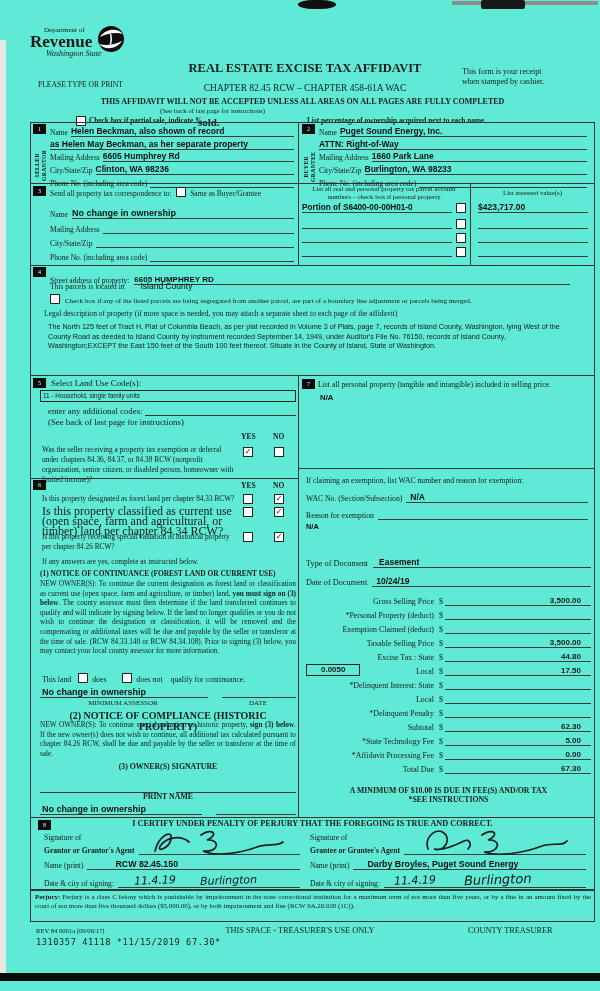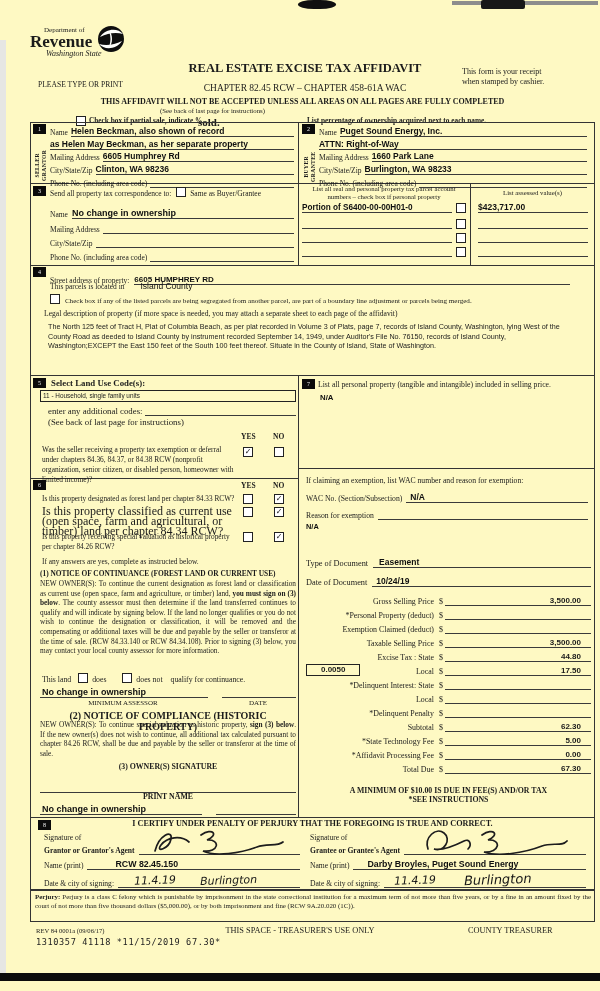--- a/index.html
+++ b/index.html
@@ -1,16 +1,16 @@
 <!DOCTYPE html>
 <html><head>
 <meta charset="utf-8">
 <style>
   html,body{margin:0;padding:0;background:#9a9a9a;}
-  .page{position:relative;width:600px;height:991px;background:#fef9c3;overflow:hidden;
+  .page{position:relative;width:600px;height:991px;background:#5eead4;overflow:hidden;
         font-family:"Liberation Serif",serif;color:#1b1b1b;font-size:7.5px;}
   .abs{position:absolute;}
   .b{font-weight:700;}
   .i{font-style:italic;}
   .ctr{text-align:center;}
   .line{position:absolute;background:#343434;}
   .ul{border-bottom:1px solid #3a3a3a;}
   .fill{font-family:"Liberation Sans","DejaVu Sans",sans-serif;font-weight:700;font-size:8.5px;color:#101010;}
   .cb{display:inline-block;width:8px;height:8px;border:1px solid #222;font-size:8px;line-height:8px;
       text-align:center;vertical-align:-1px;background:#fff;color:#111;}
@@ -214,21 +214,21 @@
   </div>
   <div class="abs" style="left:50px;top:294px;width:530px;">
     <span class="cb" style="margin-right:3px;"></span>
     <span style="font-size:7.1px;">Check box if any of the listed parcels are being segregated from another parcel, are part of a boundary line adjustment or parcels being merged.</span>
   </div>
   <div class="abs" style="left:44px;top:309px;width:540px;font-size:7.6px;">Legal description of property (if more space is needed, you may attach a separate sheet to each page of the affidavit)</div>
   <div class="abs" style="left:48px;top:322px;width:520px;font-family:'Liberation Sans',sans-serif;font-size:7.2px;line-height:9.6px;">The North 125 feet of Tract H, Plat of Columbia Beach, as per plat recorded in Volume 3 of Plats, page 7, records of Island County, Washington, lying West of the County Road as deeded to Island County by instrument recorded September 14, 1949, under Auditor's File No. 76150, records of Island County, Washington;EXCEPT the East 150 feet of the South 100 feet thereof. Situate in the County of Island, State of Washington.</div>
 
   <div class="badge" style="left:33px;top:378px;">5</div>
   <div class="abs" style="left:40px;top:378px;width:256px;">
-    <div style="padding-left:11px;font-size:8.8px;font-weight:bold;">Select Land Use Code(s):</div>
+    <div style="padding-left:11px;font-size:8.8px;">Select Land Use Code(s):</div>
     <div style="border:1px solid #222;height:10px;line-height:10px;font-family:'Liberation Sans',sans-serif;font-size:6.4px;padding-left:2px;margin-top:2px;">11 - Household, single family units</div>
     <div class="row" style="height:14px;">
       <span style="padding-left:8px;font-size:8.8px;">enter any additional codes:</span>
       <span class="ul" style="flex:1;margin-left:2px;"></span>
     </div>
     <div style="padding-left:8px;font-size:8.8px;margin-top:1px;">(See back of last page for instructions)</div>
     <span class="abs b" style="left:201px;top:54px;font-size:7.5px;">YES</span>
     <span class="abs b" style="left:233px;top:54px;font-size:7.5px;">NO</span>
     <div class="abs" style="left:2px;top:67px;width:196px;font-size:7.4px;line-height:10px;">Was the seller receiving a property tax exemption or deferral under chapters 84.36, 84.37, or 84.38 RCW (nonprofit organization, senior citizen, or disabled person, homeowner with limited income)?</div>
     <span class="cb abs" style="left:203px;top:69px;">✓</span>

